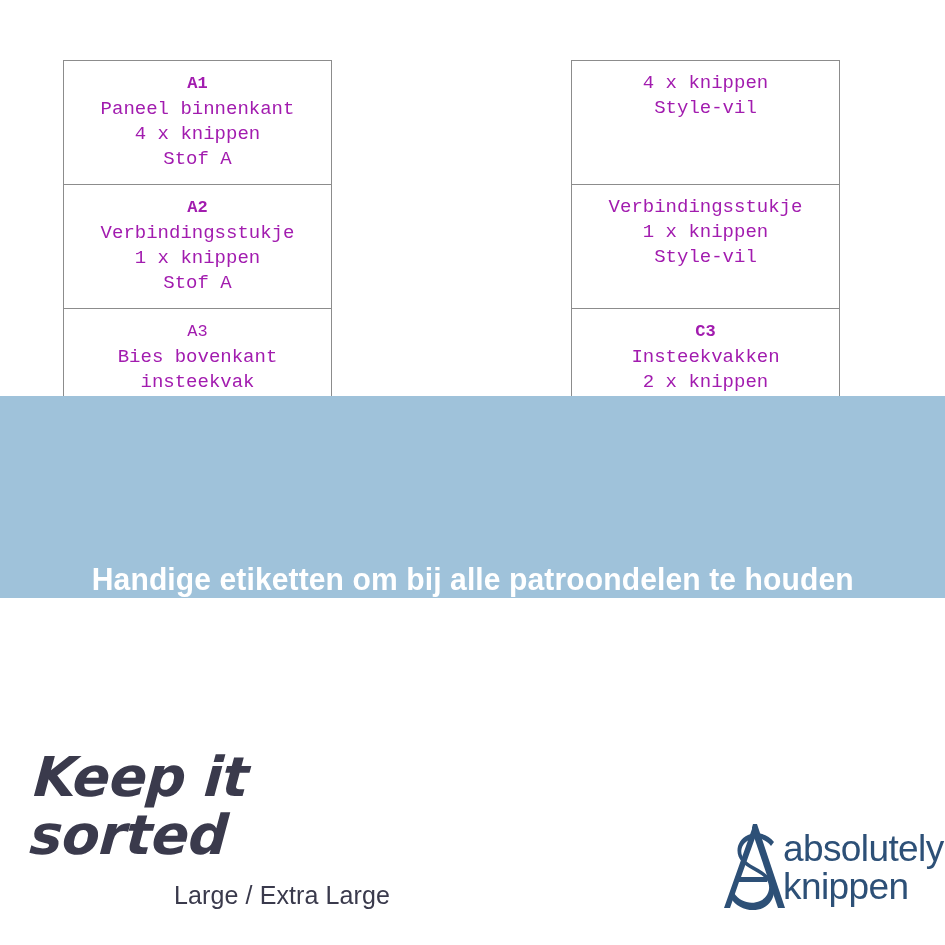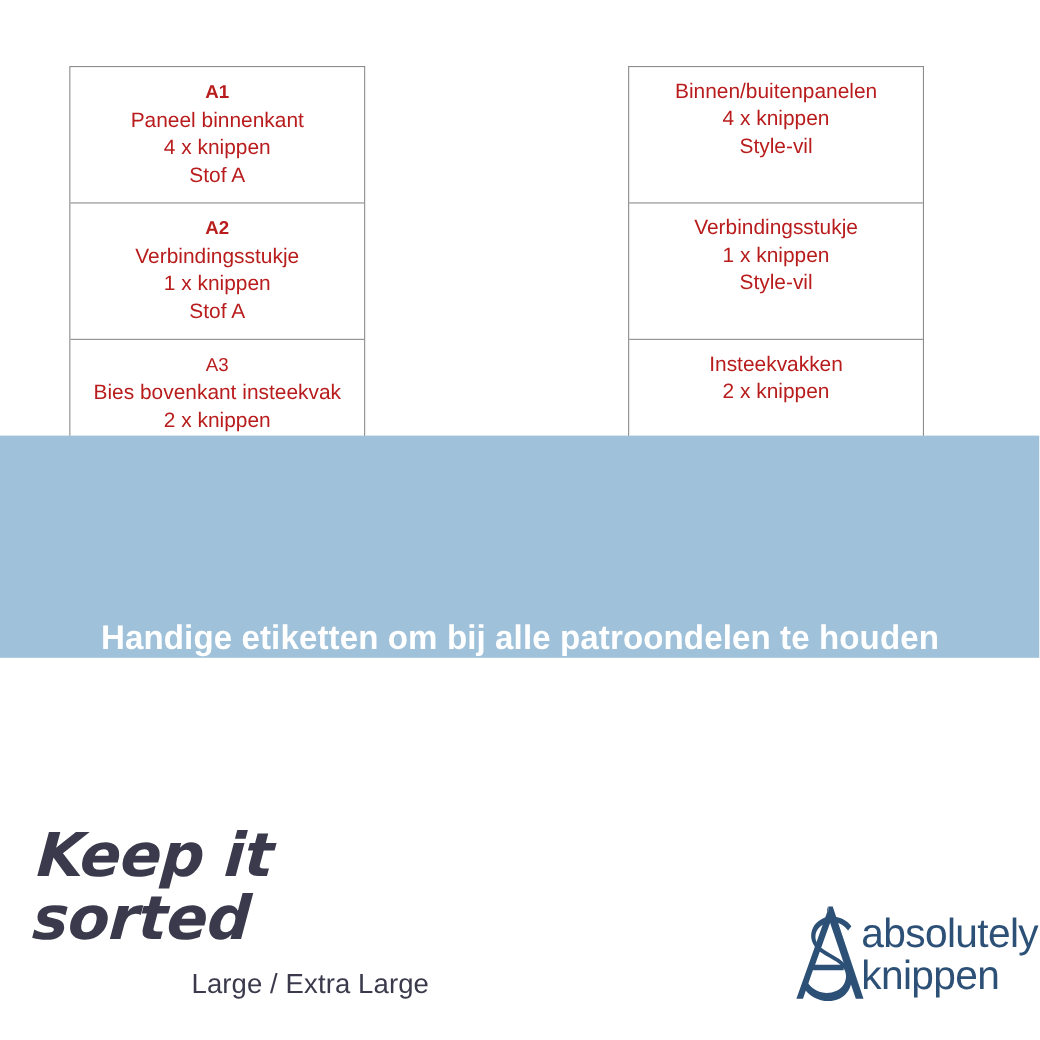--- a/index.html
+++ b/index.html
@@ -34,21 +34,22 @@
   }
   .label-table.col-a { left: 63px; }
   .label-table.col-c { left: 571px; }
 
   .label-cell {
     box-sizing: border-box;
     height: 124px;
     border-bottom: 1px solid #8c8c8c;
     padding: 10px 6px 0 6px;
     text-align: center;
-    color: #b91c1c;
+    color: #a21caf;
+    font-family: Liberation Mono, monospace;
   }
   .label-cell:last-child {
     border-bottom: none;
   }
   .label-code {
     font-size: 17px;
     font-weight: bold;
     line-height: 25px;
     margin-bottom: 1px;
   }
@@ -171,30 +172,30 @@
     </div>
     <div class="label-cell">
       <div class="label-code plain">A3</div>
       <div class="label-line">Bies bovenkant insteekvak</div>
       <div class="label-line">2 x knippen</div>
     </div>
   </div>
 
   <div class="label-table col-c">
     <div class="label-cell">
-      <div class="label-line">Binnen/buitenpanelen</div>
       <div class="label-line">4 x knippen</div>
       <div class="label-line">Style-vil</div>
     </div>
     <div class="label-cell">
       <div class="label-line">Verbindingsstukje</div>
       <div class="label-line">1 x knippen</div>
       <div class="label-line">Style-vil</div>
     </div>
     <div class="label-cell">
+      <div class="label-code">C3</div>
       <div class="label-line">Insteekvakken</div>
       <div class="label-line">2 x knippen</div>
     </div>
   </div>
 
 </div>
 
 <div class="banner">
   <div class="banner-text">Handige etiketten om bij alle patroondelen te houden</div>
 </div>

